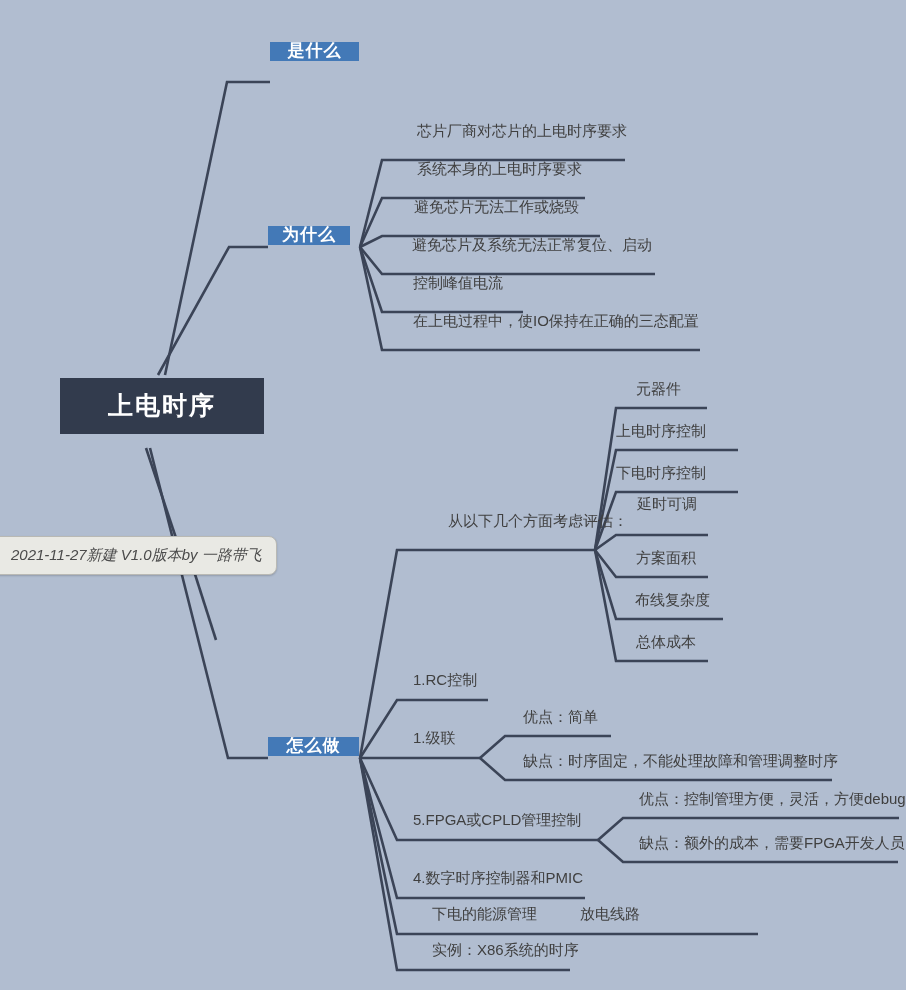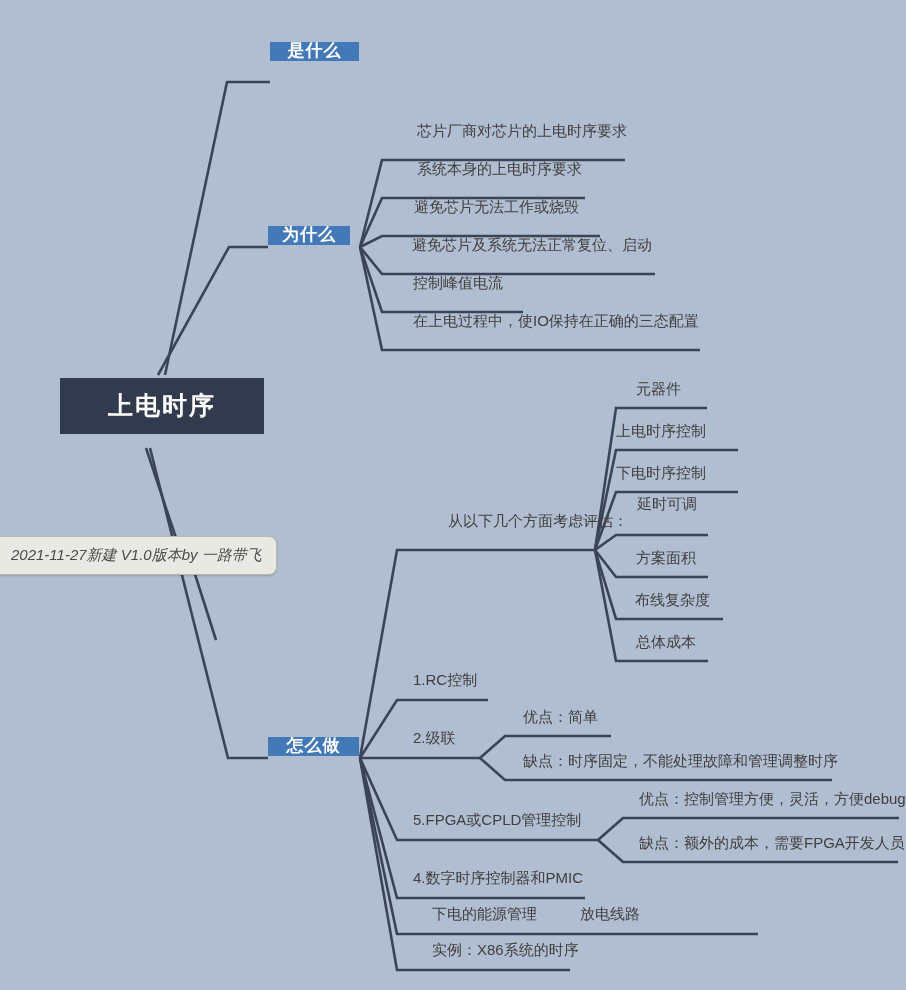--- a/index.html
+++ b/index.html
@@ -140,21 +140,21 @@
   <div class="node leaf-node" style="left:634px; top:381px;">元器件</div>
   <div class="node leaf-node" style="left:614px; top:423px;">上电时序控制</div>
   <div class="node leaf-node" style="left:614px; top:465px;">下电时序控制</div>
   <div class="node leaf-node" style="left:635px; top:496px;">延时可调</div>
   <div class="node leaf-node" style="left:634px; top:550px;">方案面积</div>
   <div class="node leaf-node" style="left:633px; top:592px;">布线复杂度</div>
   <div class="node leaf-node" style="left:634px; top:634px;">总体成本</div>
 
   <div class="node leaf-node" style="left:411px; top:672px;">1.RC控制</div>
 
-  <div class="node leaf-node" style="left:411px; top:730px;">2.级联</div>
+  <div class="node leaf-node" style="left:411px; top:730px;">1.级联</div>
 
   <div class="node leaf-node" style="left:411px; top:812px;">5.FPGA或CPLD管理控制</div>
 
   <div class="node leaf-node" style="left:411px; top:870px;">4.数字时序控制器和PMIC</div>
 
   <div class="node leaf-node" style="left:430px; top:906px;">下电的能源管理</div>
   <div class="node leaf-node" style="left:578px; top:906px;">放电线路</div>
 
   <div class="node leaf-node" style="left:430px; top:942px;">实例：X86系统的时序</div>
 

